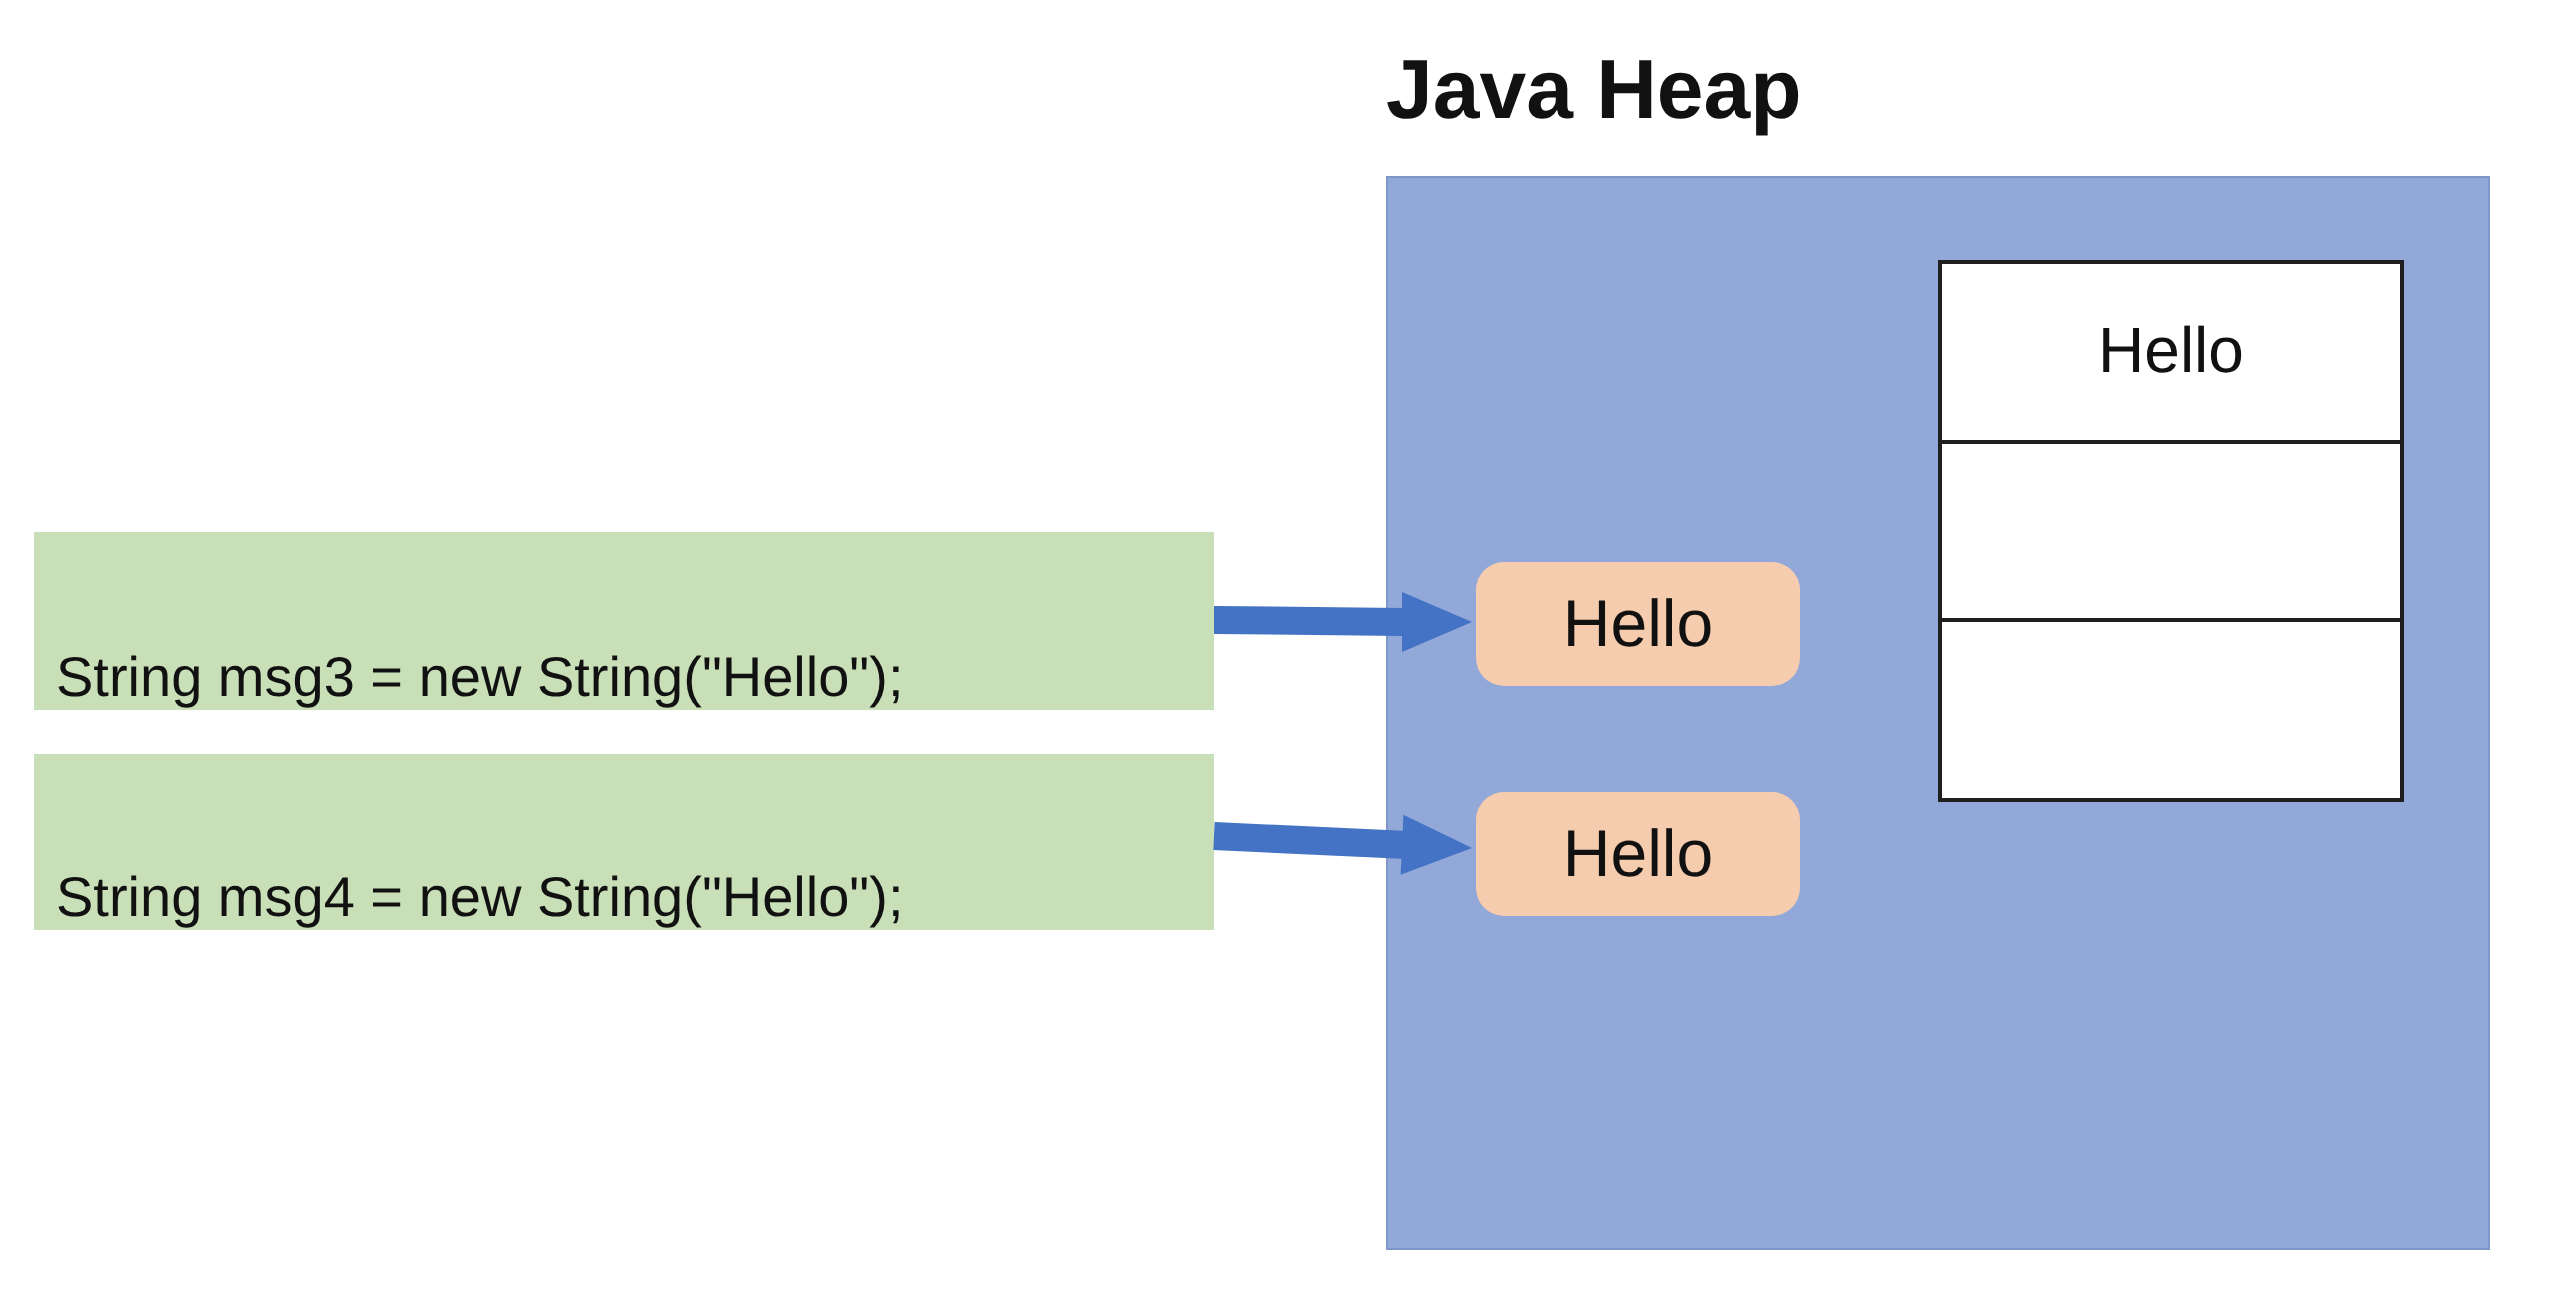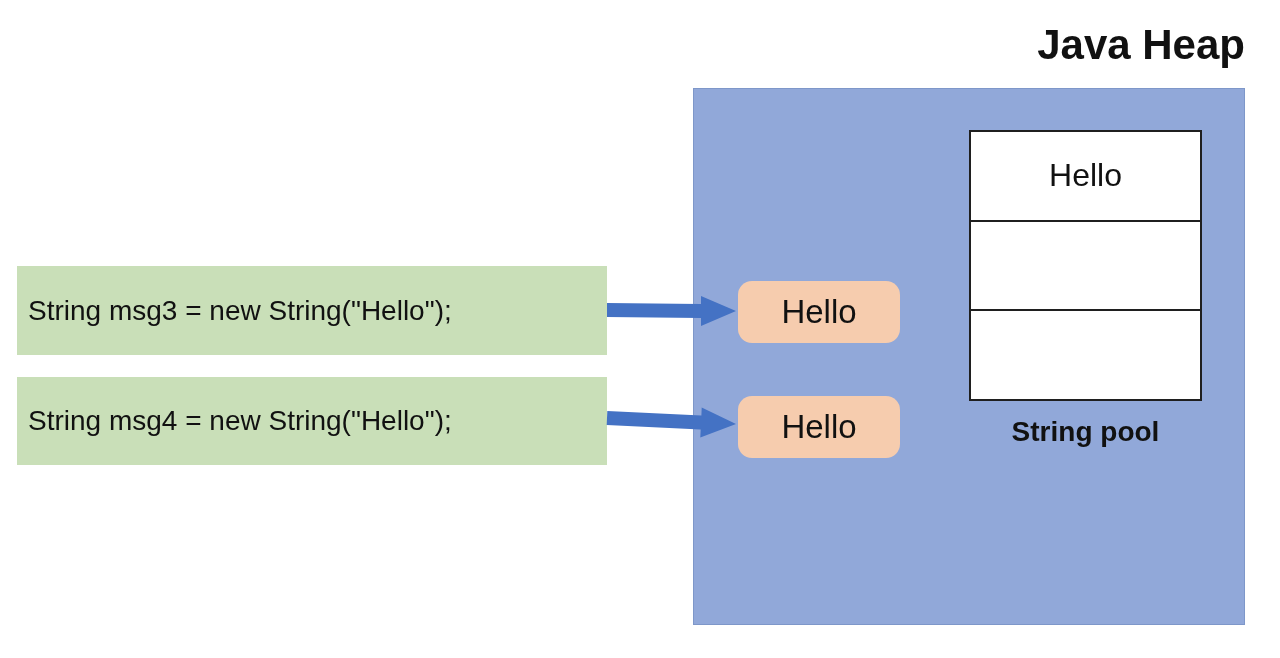--- a/index.html
+++ b/index.html
@@ -14,21 +14,21 @@
     height: 658px;
     background: #ffffff;
     overflow: hidden;
     color: var(--text, #111);
   }
   .abs { position: absolute; box-sizing: border-box; }
 
   .heap-title {
     left: 693px; top: 18px; width: 552px; height: 54px;
     line-height: 54px;
-    text-align: right;
+    text-align: left;
     font-size: 42px;
     font-weight: 700;
     color: var(--text, #111);
   }
   .heap-rect {
     left: 693px; top: 88px; width: 552px; height: 537px;
     background: var(--heap-bg, #91A8D9);
     border: 1px solid var(--heap-border, #7E97C9);
   }
   .pool-table {
@@ -66,21 +66,21 @@
     font-size: 33px;
     color: var(--text, #111);
   }
   .heap-object.obj1 { top: 281px; }
   .heap-object.obj2 { top: 396px; }
 
   .code-box {
     left: 17px; width: 590px;
     background: var(--code-bg, #C9DFB8);
     display: flex;
-    align-items: center;
+    align-items: flex-end;
     padding-left: 11px;
     font-size: 28px;
     color: var(--text, #111);
     white-space: pre;
   }
   .code-box.code1 { top: 266px; height: 89px; }
   .code-box.code2 { top: 377px; height: 88px; }
   .code-box b { font-weight: 400; }
 
   .arrow-layer {
@@ -97,21 +97,20 @@
   <div class="abs heap-title">Java Heap</div>
 
   <div class="abs heap-rect"></div>
 
   <div class="abs pool-table">
     <div class="pool-cell">Hello</div>
     <div class="pool-cell"></div>
     <div class="pool-cell"></div>
   </div>
 
-  <div class="abs pool-label">String pool</div>
 
   <div class="abs heap-object obj1">Hello</div>
   <div class="abs heap-object obj2">Hello</div>
 
   <div class="abs code-box code1"><span>String msg3 = </span><b>new</b><span> String(</span><b>"Hello"</b><span>);</span></div>
 
   <div class="abs code-box code2"><span>String msg4 = </span><b>new</b><span> String(</span><b>"Hello"</b><span>);</span></div>
 
   <svg class="abs arrow-layer" viewBox="0 0 1280 658" width="1280" height="658" xmlns="http://www.w3.org/2000/svg">
     <polygon points="607,303 701,304 701,296 736,311 701,326 701,318 607,317"></polygon>

